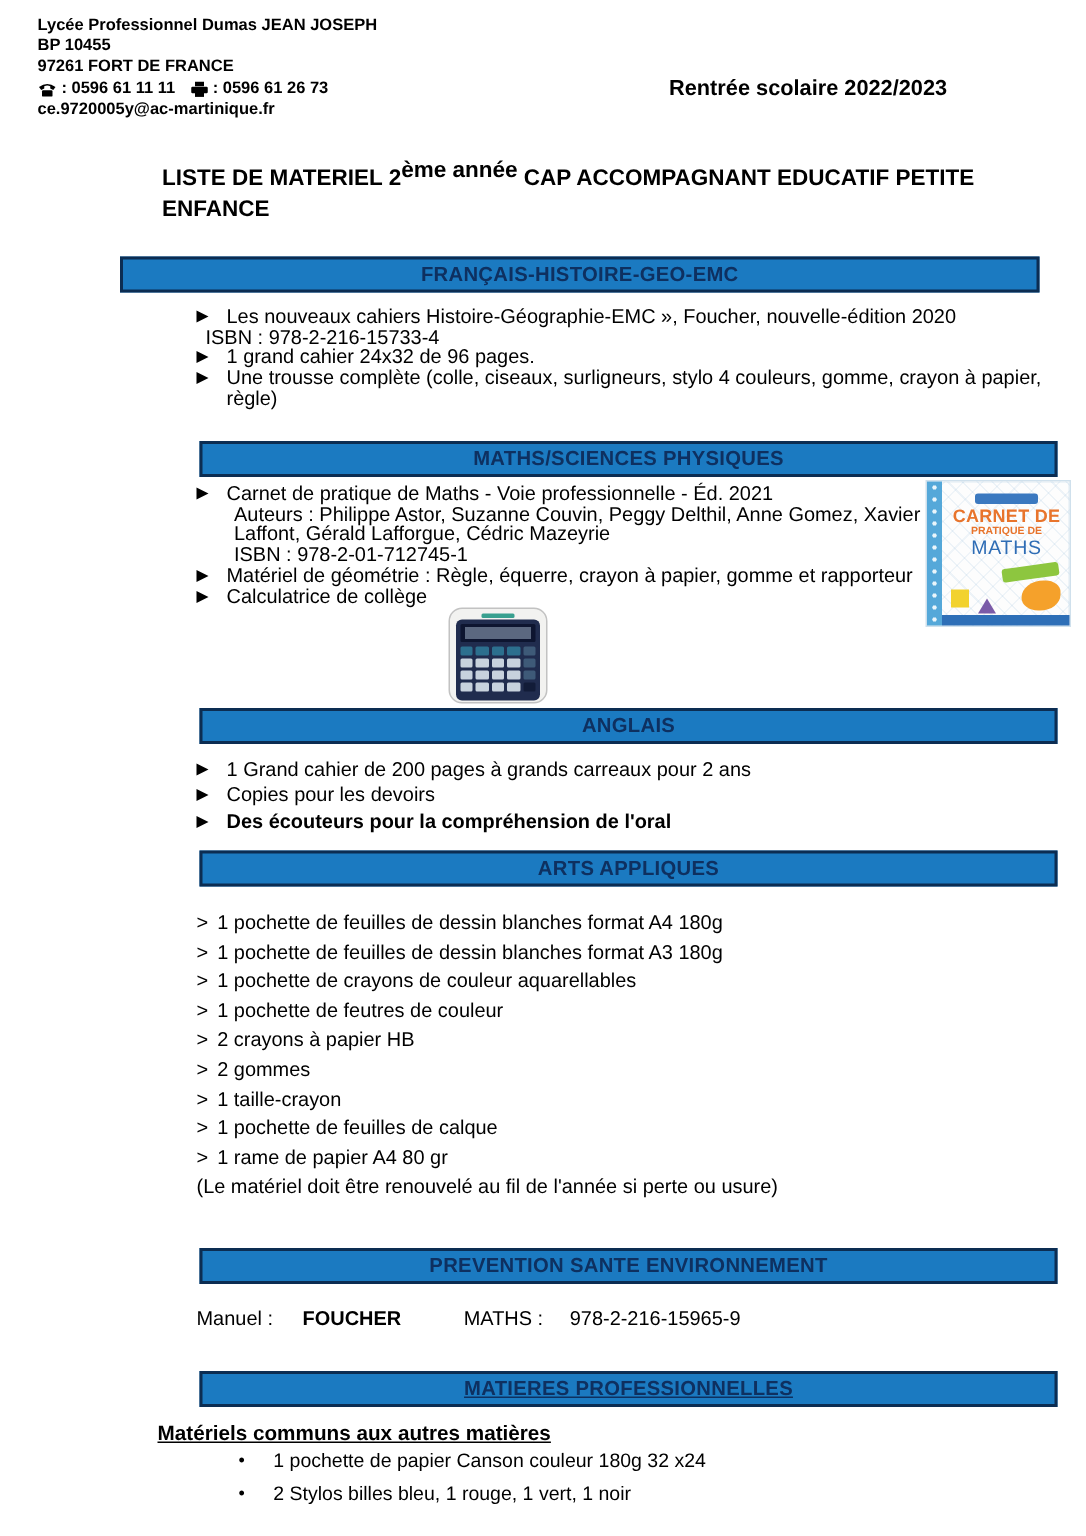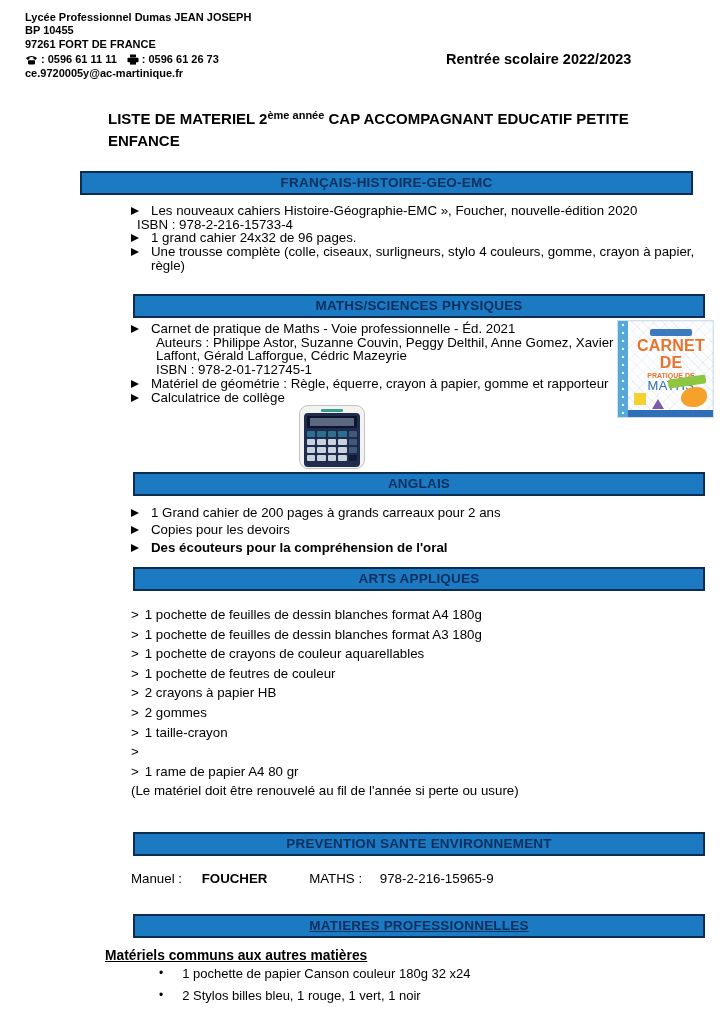--- a/index.html
+++ b/index.html
@@ -10,21 +10,21 @@
   }
 
   
   .school-block { position:absolute; left:25px; top:11px; font-size:11px; font-weight:bold; line-height:13.4px; }
   .contact-row { display:flex; align-items:center; margin-top:2px; gap:3px; }
   .contact-row svg { display:block; }
   .school-year { position:absolute; left:446px; top:51px; font-size:14.5px; font-weight:bold; }
 
   
   .doc-title { position:absolute; left:108px; top:109px; width:575px; font-size:15px; font-weight:bold; line-height:20.5px; }
-  .doc-title .sup { font-size:11px; position:relative; top:-5px; }
+  .doc-title .sup { font-size:15px; position:relative; top:-5px; }
 
   
   .banner {
     position:absolute; height:20px; background:#1b7ac1; border:2px solid #0c2d52;
     color:#0e3060; font-size:13.5px; font-weight:bold; text-align:center; line-height:20px;
     letter-spacing:.2px;
   }
   .banner.wide  { left:80px;  top:171px; width:609px; }
   .banner.b2 { left:133px; top:294px; width:568px; }
   .banner.b3 { left:133px; top:472px; width:568px; }
@@ -74,21 +74,21 @@
     background-size:10px 8px;
   }
   .book-doodles {
     position:absolute; left:10px; top:0; right:0; bottom:0;
     background-image:
       repeating-linear-gradient(45deg, rgba(120,170,210,.12) 0 1px, transparent 1px 7px),
       repeating-linear-gradient(-45deg, rgba(120,170,210,.10) 0 1px, transparent 1px 9px);
   }
   .book-tag { position:absolute; left:32px; top:8px; width:42px; height:7px; background:#3b79c0; border-radius:2px; }
   .book-title { position:absolute; left:12px; top:17px; width:82px; text-align:center; line-height:1.05; }
-  .bt1 { color:#e8742c; font-size:16px; font-weight:bold; letter-spacing:.2px; }
+  .bt1 { color:#e8742c; font-size:12px; font-weight:bold; letter-spacing:.2px; }
   .bt2 { color:#e8742c; font-size:7px; font-weight:bold; }
   .bt3 { color:#2f6db5; font-size:13px; font-weight:normal; letter-spacing:.5px; }
   .book-ribbon { position:absolute; left:50px; top:56px; width:38px; height:9px; background:#8dc63f; transform:rotate(-8deg); border-radius:2px; }
   .book-blob { position:absolute; right:6px; bottom:10px; width:26px; height:20px; background:#f5a12b; border-radius:60% 40% 55% 45%; }
   .book-square { position:absolute; left:16px; bottom:12px; width:12px; height:12px; background:#f2d22e; }
   .book-tri { position:absolute; left:34px; bottom:8px; width:0; height:0; border-left:6px solid transparent; border-right:6px solid transparent; border-bottom:10px solid #7a5ba8; }
   .book-footer { position:absolute; left:10px; right:0; bottom:0; height:7px; background:#2e6fb7; }
 
   
   .calculator {
@@ -279,20 +279,21 @@
     <div class="row">
         <span class="pfx">&gt;</span>
         <span>2 gommes</span>
       </div>
     <div class="row">
         <span class="pfx">&gt;</span>
         <span>1 taille-crayon</span>
       </div>
     <div class="row">
         <span class="pfx">&gt;</span>
+        <span>1 pochette de feuilles de calque</span>
       </div>
     <div class="row">
         <span class="pfx">&gt;</span>
         <span>1 rame de papier A4 80 gr</span>
       </div>
     <div class="row">
         <span>(Le matériel doit être renouvelé au fil de l'année si perte ou usure)</span>
       </div>
   </div>
 

